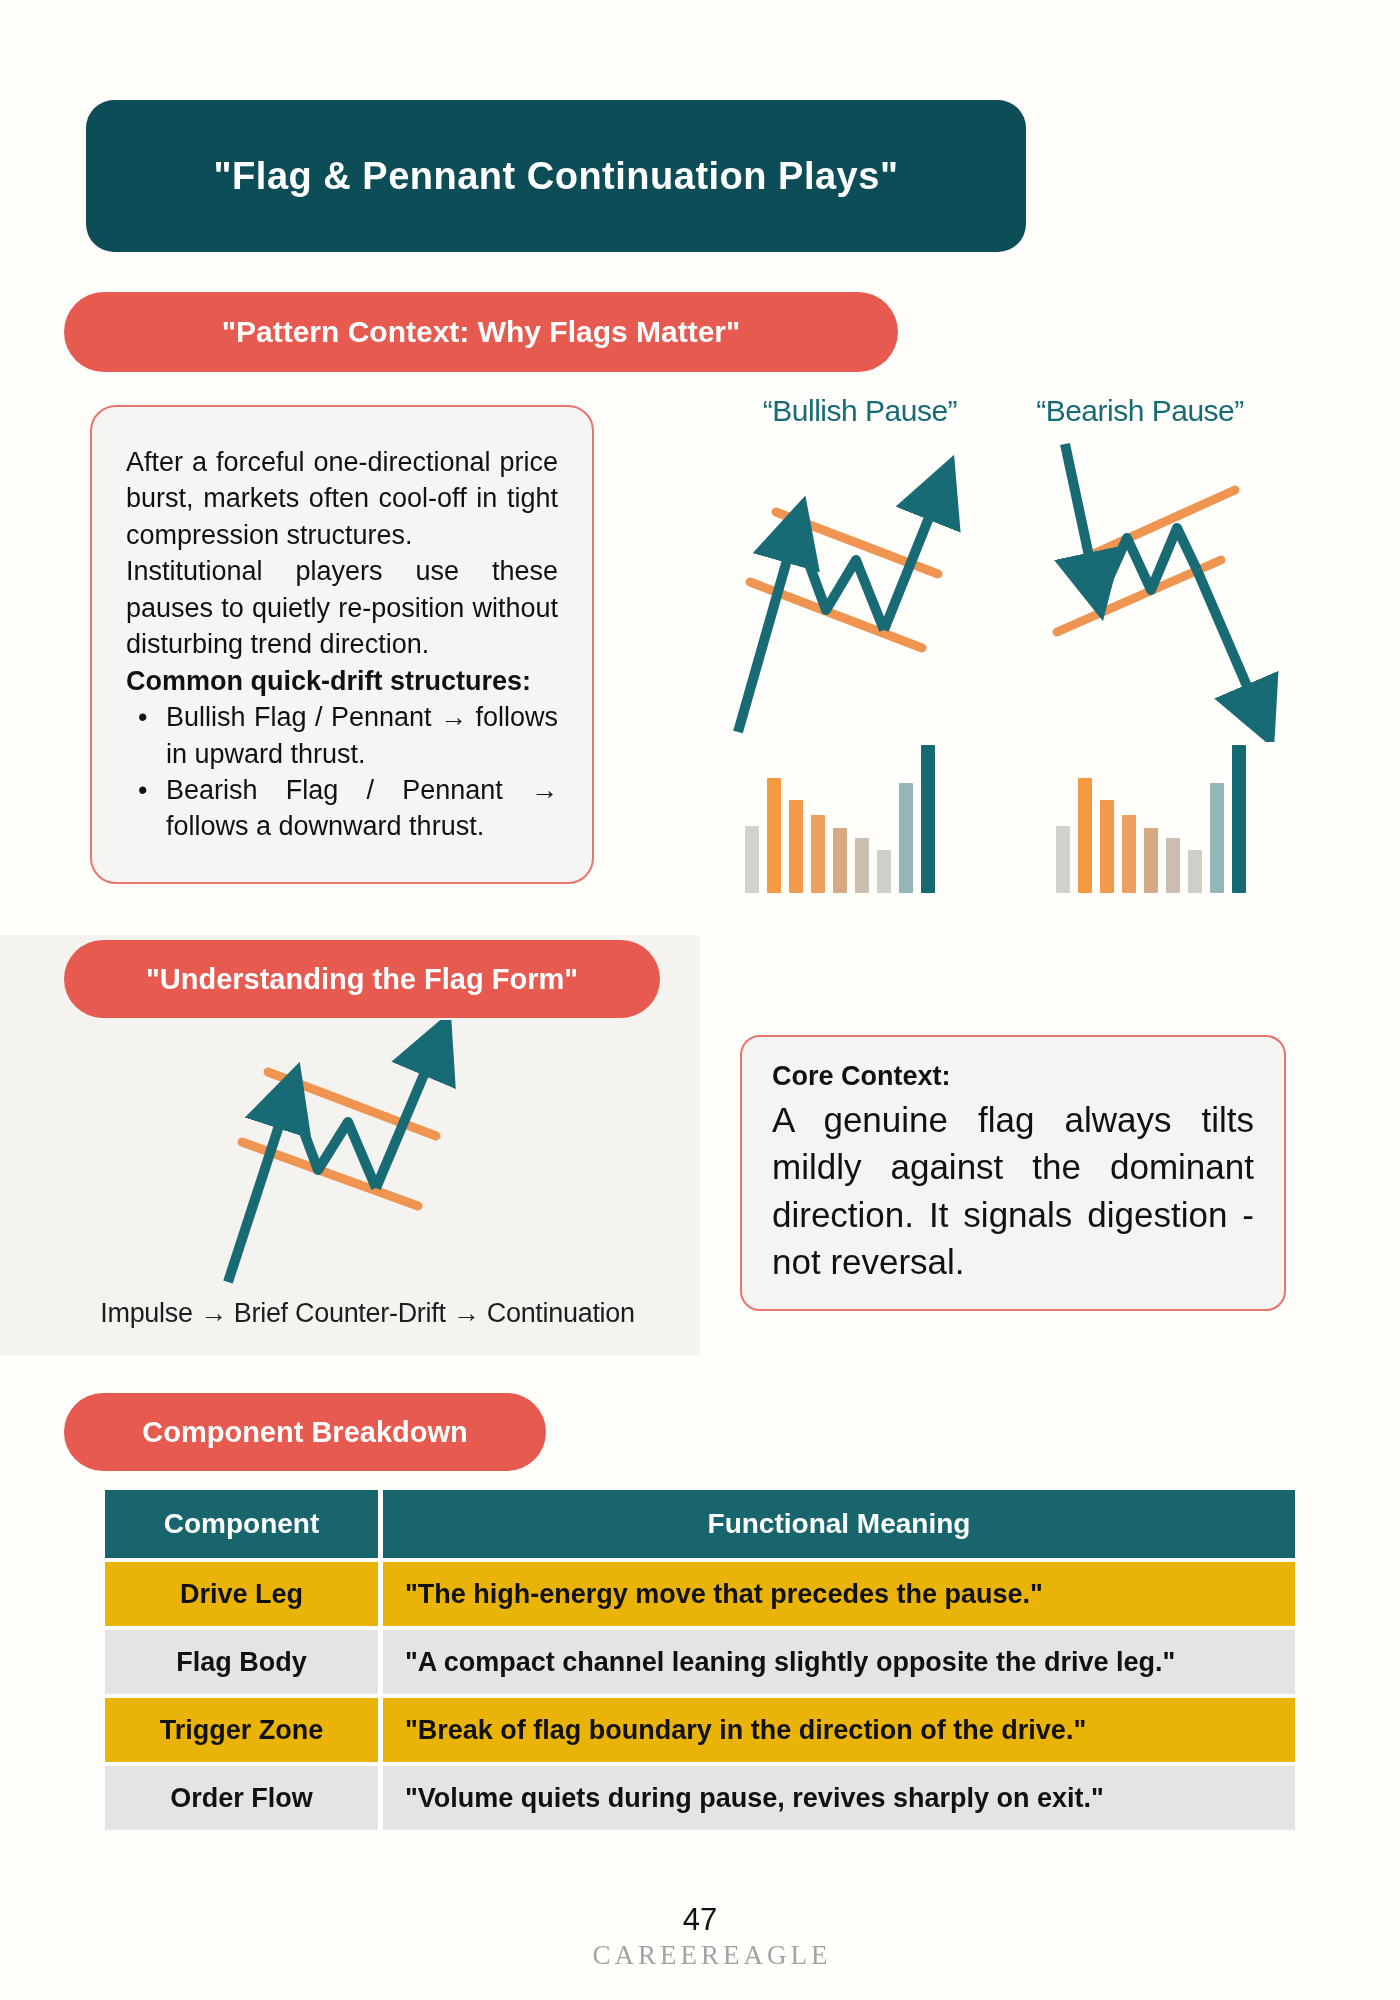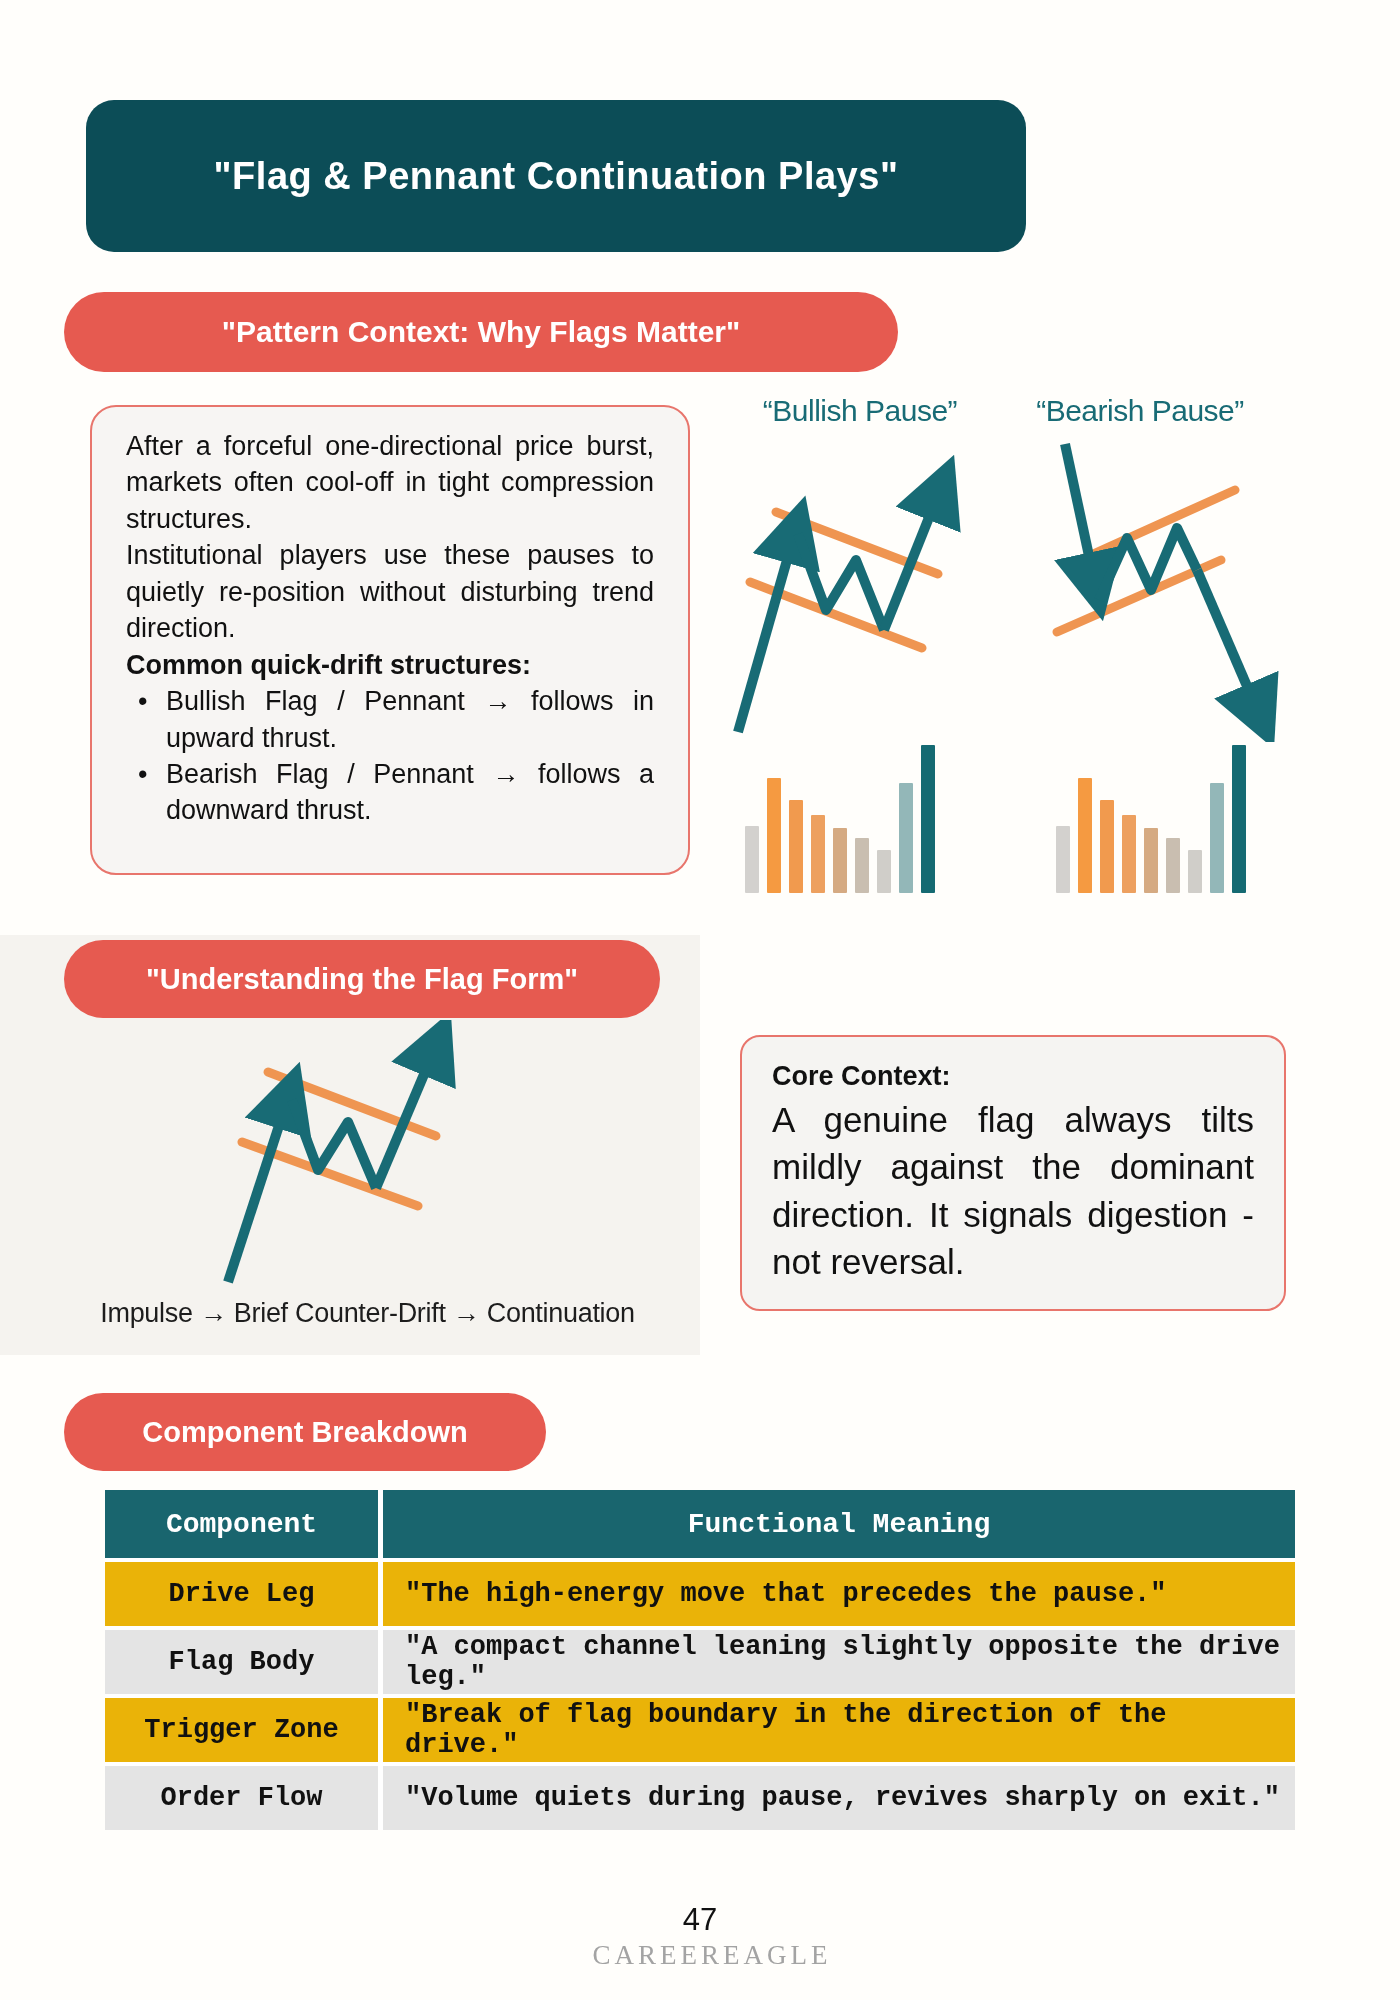--- a/index.html
+++ b/index.html
@@ -15,22 +15,22 @@
 
   .pill{position:absolute;background:#e65a50;border-radius:44px;display:flex;align-items:center;justify-content:center;}
   .pill span{color:#ffffff;font-weight:800;}
   .pill-context{left:64px;top:292px;width:834px;height:80px;}
   .pill-context span{font-size:30px;}
   .pill-flagform{left:64px;top:940px;width:596px;height:78px;}
   .pill-flagform span{font-size:29px;}
   .pill-components{left:64px;top:1393px;width:482px;height:78px;}
   .pill-components span{font-size:29px;}
 
-  .context-box{position:absolute;left:90px;top:405px;width:600px;min-height:470px;background:#f7f5f3;
-    border:2px solid #e8756c;border-radius:26px;padding:21px 34px;box-sizing:border-box;}
+  .context-box{position:absolute;left:90px;top:405px;width:504px;min-height:470px;background:#f7f5f3;
+    border:2px solid #e8756c;border-radius:26px;padding:37px 34px;box-sizing:border-box;}
   .context-box p{margin:0;font-size:27px;line-height:1.35;color:#111;text-align:justify;}
   .context-box p.lead{font-weight:800;text-align:left;}
   .context-box ul{margin:0;padding:0;list-style:none;}
   .context-box li{position:relative;padding-left:40px;font-size:27px;line-height:1.35;color:#111;text-align:justify;}
   .context-box li::before{content:"\2022";position:absolute;left:12px;top:0;}
 
   .chart-label{position:absolute;width:320px;text-align:center;color:#186b75;font-size:30px;font-weight:400;letter-spacing:-.5px;}
   .label-bullish{left:700px;top:394px;}
   .label-bearish{left:980px;top:394px;}
   .chart-svg{position:absolute;}
@@ -45,21 +45,21 @@
   .flagform-svg{position:absolute;left:100px;top:1020px;}
   .flagform-caption{position:absolute;left:85px;top:1298px;width:565px;text-align:center;
     font-size:27px;font-weight:500;color:#1d1d1d;letter-spacing:-.3px;}
 
   .insight-box{position:absolute;left:740px;top:1035px;width:546px;background:#f5f4f2;
     border:2px solid #e8756c;border-radius:20px;padding:24px 30px;box-sizing:border-box;}
   .insight-box .ins-head{font-size:27px;font-weight:800;color:#111;margin:0 0 4px 0;}
   .insight-box .ins-body{font-size:35px;line-height:1.35;color:#111;text-align:justify;margin:0;}
 
   .comp-table{position:absolute;left:105px;top:1490px;width:1190px;}
-  .t-row{display:flex;width:100%;font-family:Liberation Mono, monospace;}
+  .t-row{display:flex;width:100%;}
   .t-head{background:#19656e;height:68px;}
   .t-head .c1,.t-head .c2{color:#ffffff;font-weight:800;font-size:28px;display:flex;align-items:center;justify-content:center;}
   .c1{width:278px;box-sizing:border-box;border-right:5px solid #ffffff;}
   .c2{flex:1;box-sizing:border-box;}
   .t-body{height:64px;border-top:4px solid #ffffff;}
   .t-body .c1{display:flex;align-items:center;justify-content:center;font-size:27px;font-weight:800;color:#111;}
   .t-body .c2{display:flex;align-items:center;font-size:27px;font-weight:800;color:#111;padding-left:22px;}
   .row-white{background:#eab308;}
   .row-gray{background:#e4e4e4;}
 

